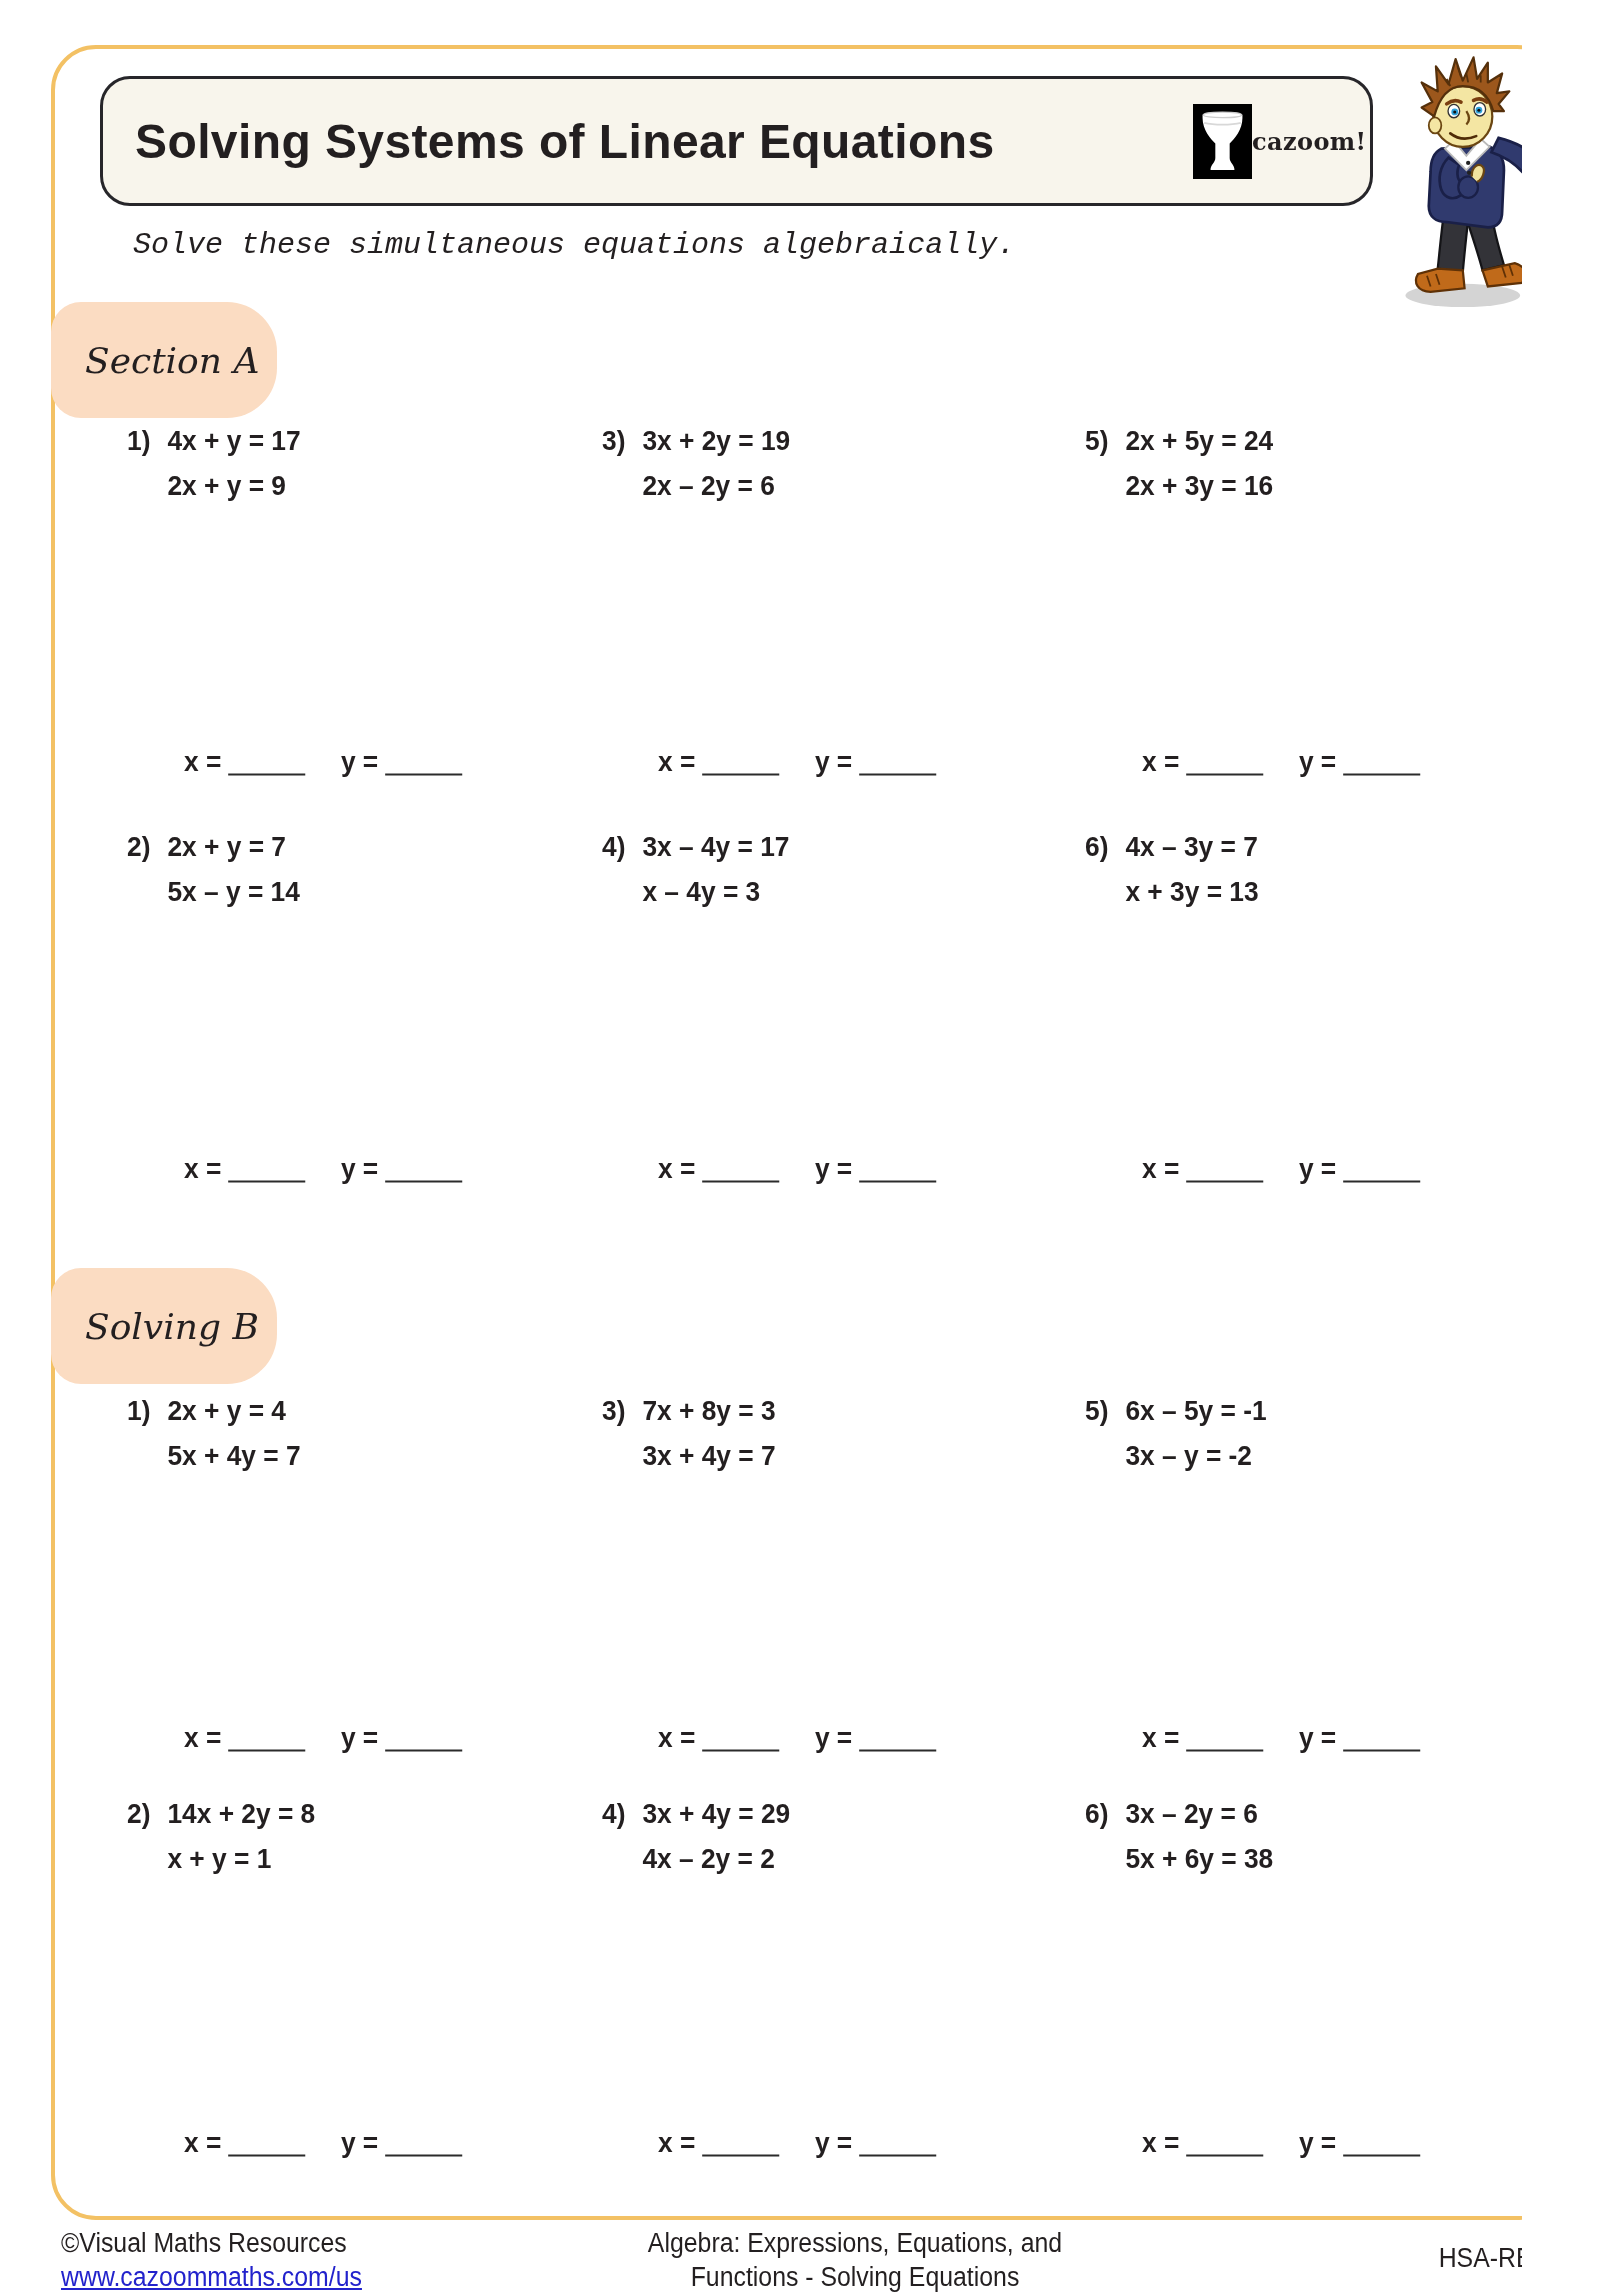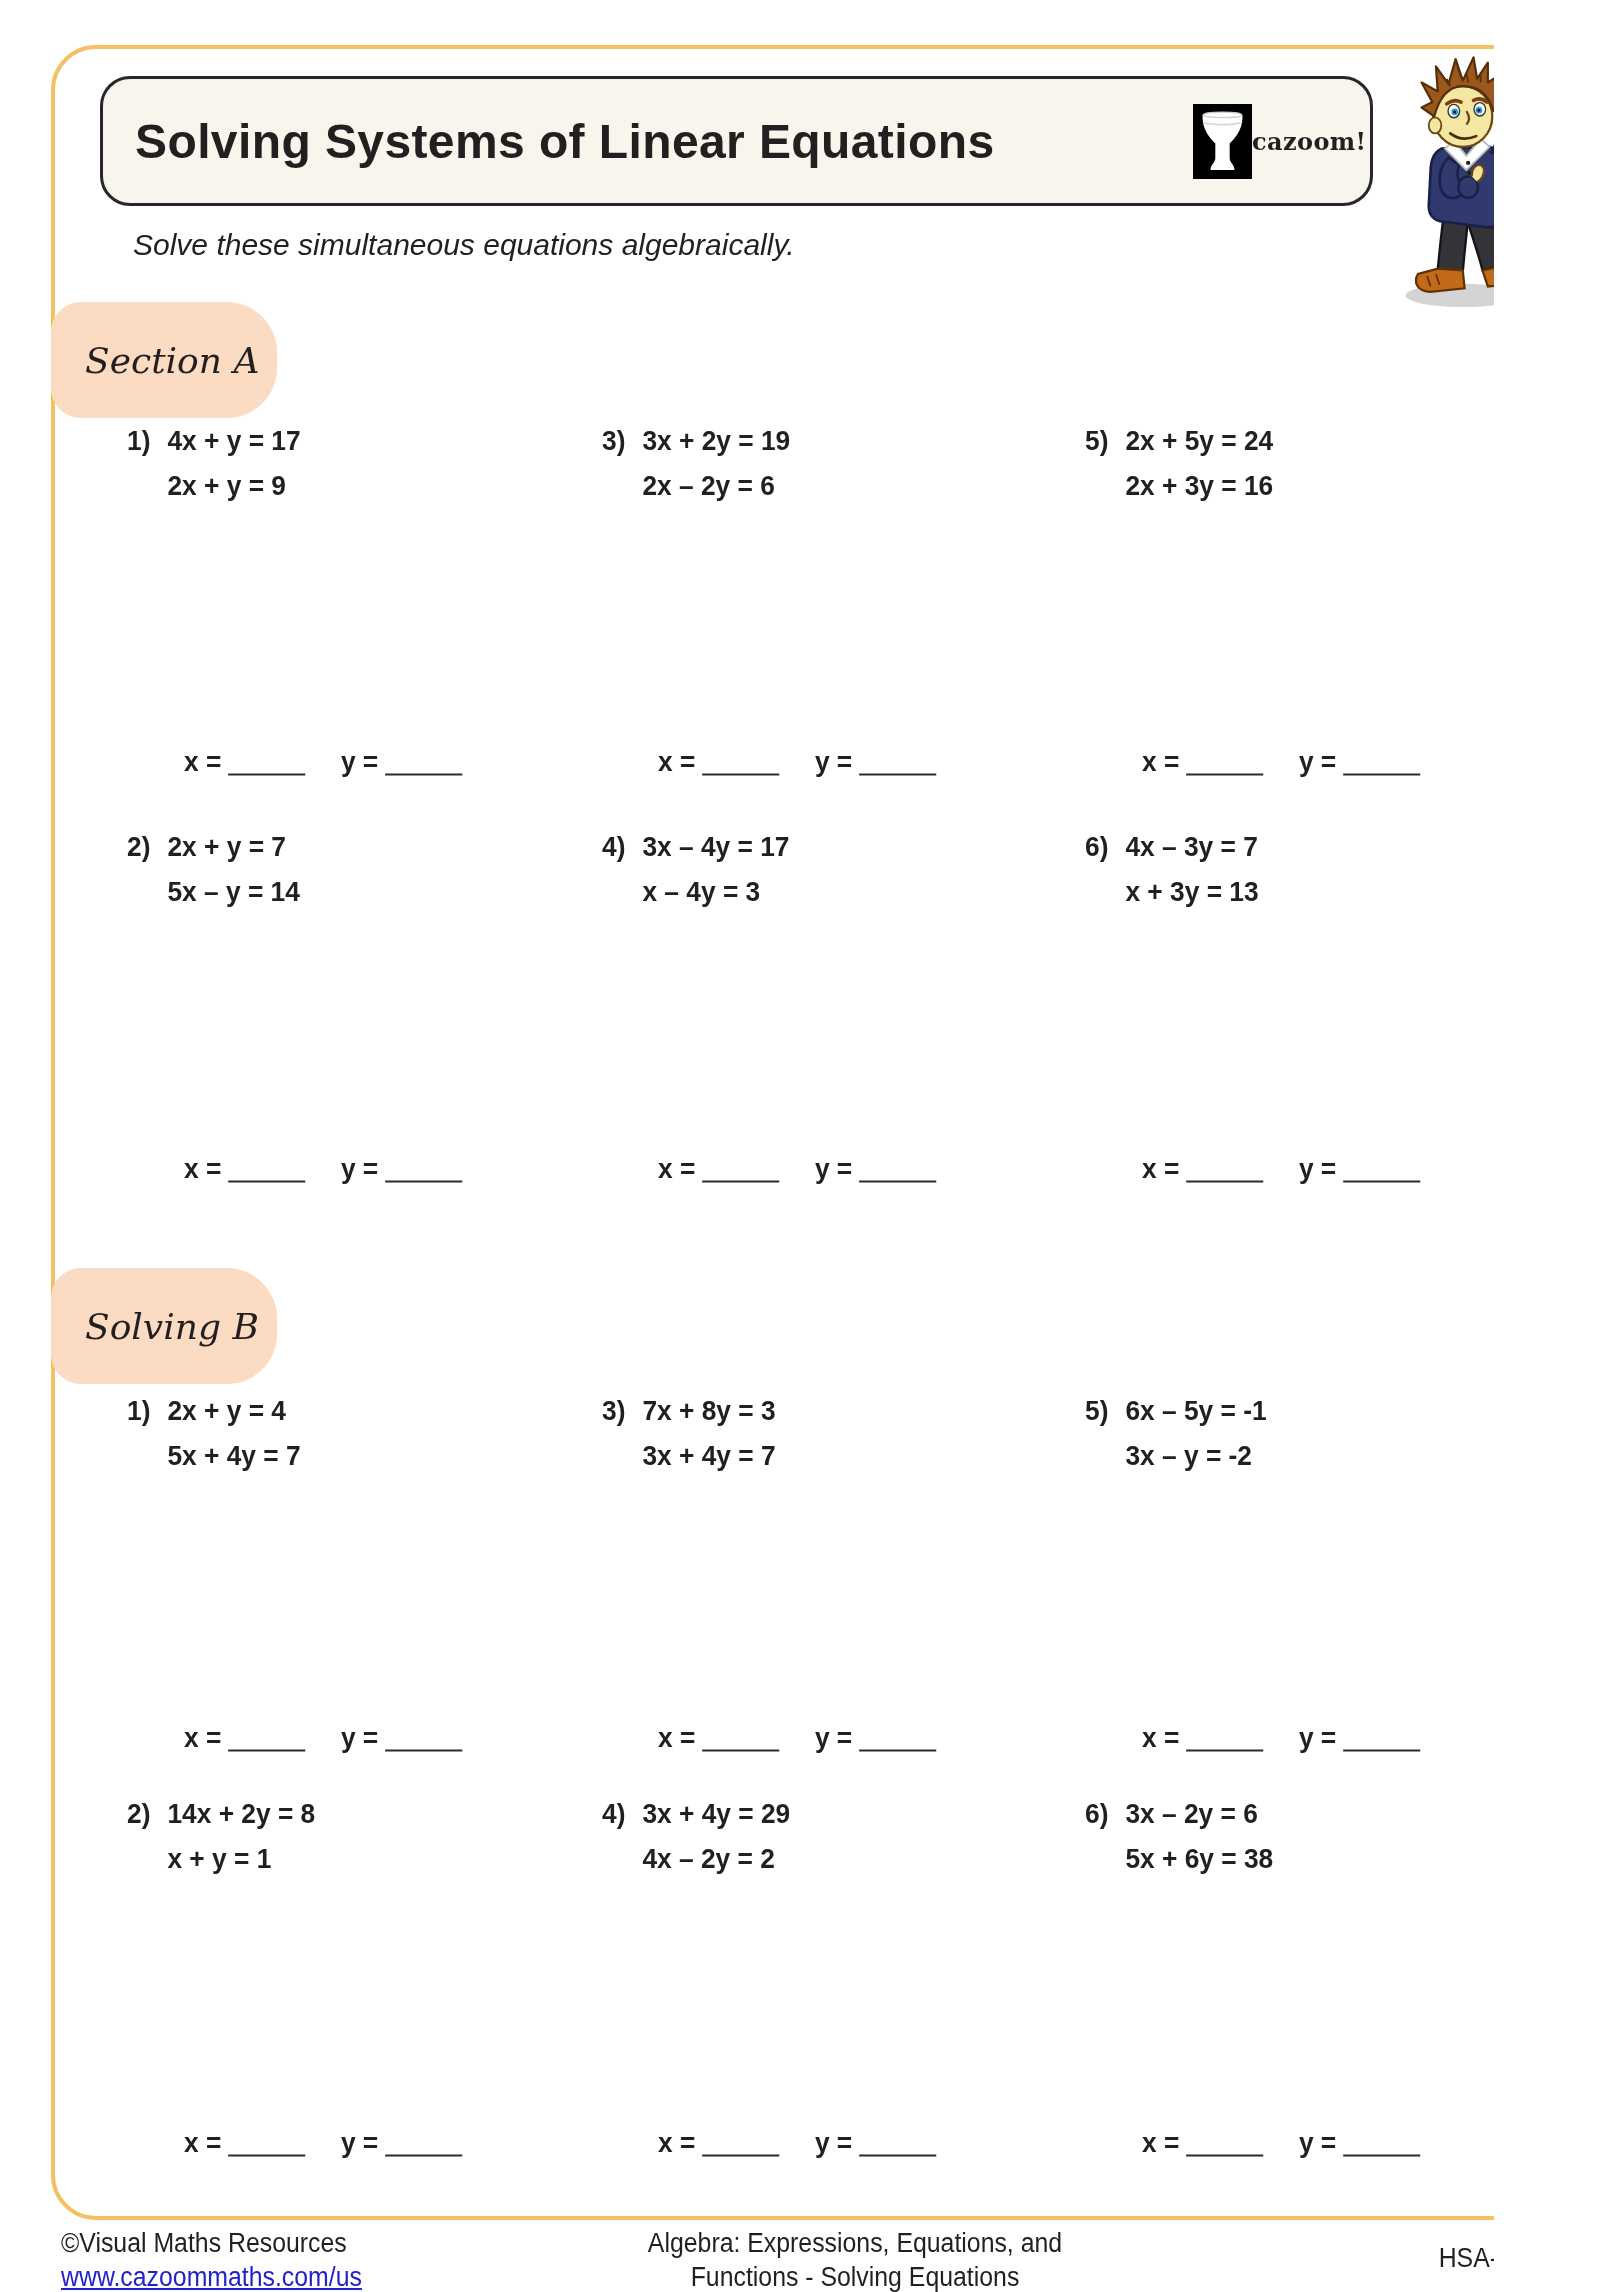--- a/index.html
+++ b/index.html
@@ -1,18 +1,18 @@
 <!DOCTYPE html>
 <html style="font-size:14.3px"><head>
 <meta charset="utf-8">
 <style>
   html,body{margin:0;padding:0;background:#fff;}
   .page{
     position:relative;width:1494px;height:2293px;background:#ffffff;
-    font-family:"Liberation Sans",sans-serif;color:#231f20;overflow:hidden;
+    font-family:"Liberation Sans",sans-serif;color:#231f20;overflow:hidden;padding-left:28px;
   }
   .frame{
     position:absolute;left:51px;top:45px;width:1503px;height:2167px;
     border:4.5px solid #f3c164;border-radius:45px;
   }
   .title-box{
     position:absolute;left:100px;top:76px;width:1273px;height:130px;
     background:#f8f5ec;border:3.6px solid #27262a;border-radius:30px;
     display:flex;align-items:center;box-sizing:border-box;
   }
@@ -21,21 +21,21 @@
   }
   .logo{
     position:absolute;right:43px;top:9px;width:134px;height:107px;
     display:flex;flex-direction:row;align-items:center;
   }
   .logo-square{width:66px;height:75px;background:#000;display:flex;align-items:center;justify-content:center;}
   .logo-text{font-family:"DejaVu Serif",serif;font-weight:bold;font-size:24px;margin-top:0.9px;letter-spacing:0.4px;}
   .mascot{position:absolute;left:1391px;top:52px;width:157px;height:264px;}
   .instruction{
     position:absolute;left:133px;top:228px;margin:0;
-    font-family:Liberation Sans, sans-serif;font-style:italic;font-size:30px;
+    font-family:Liberation Mono, monospace;font-style:italic;font-size:30px;
   }
   .pill{
     position:absolute;left:51px;width:226px;height:116px;background:#fbdcc2;
     border-radius:30px 50px 50px 30px;display:flex;align-items:center;
   }
   .pill-label{
     font-family:"DejaVu Serif",serif;font-style:italic;font-weight:normal;
     font-size:36px;margin-left:34px;white-space:nowrap;
   }
   .prob{

